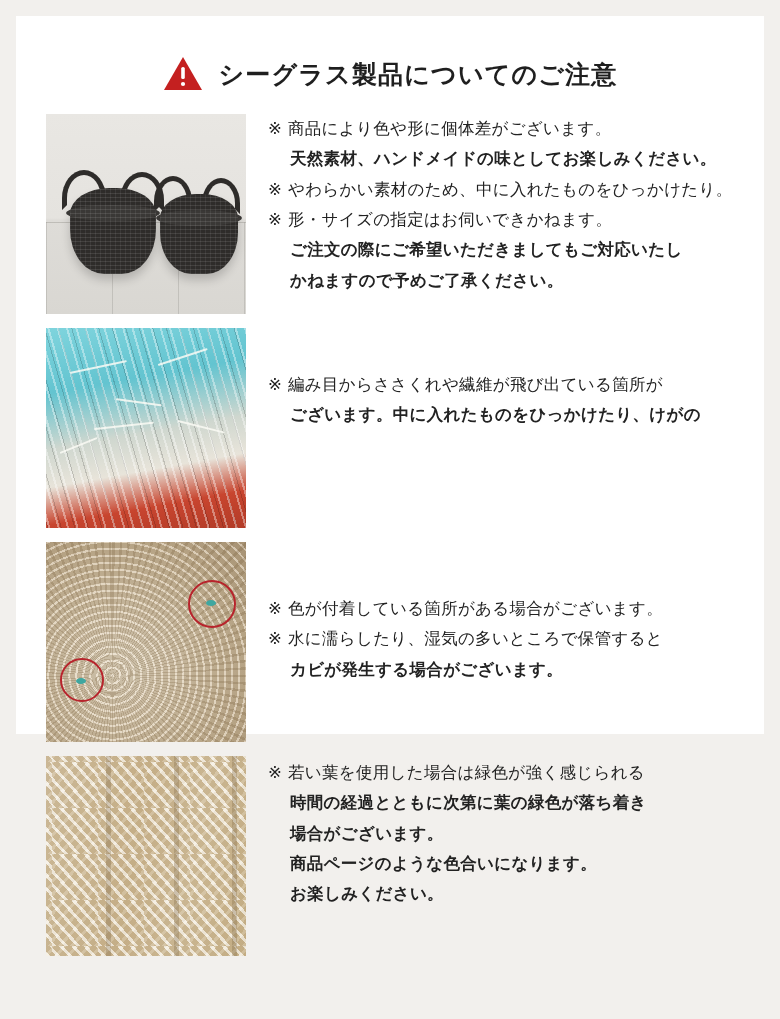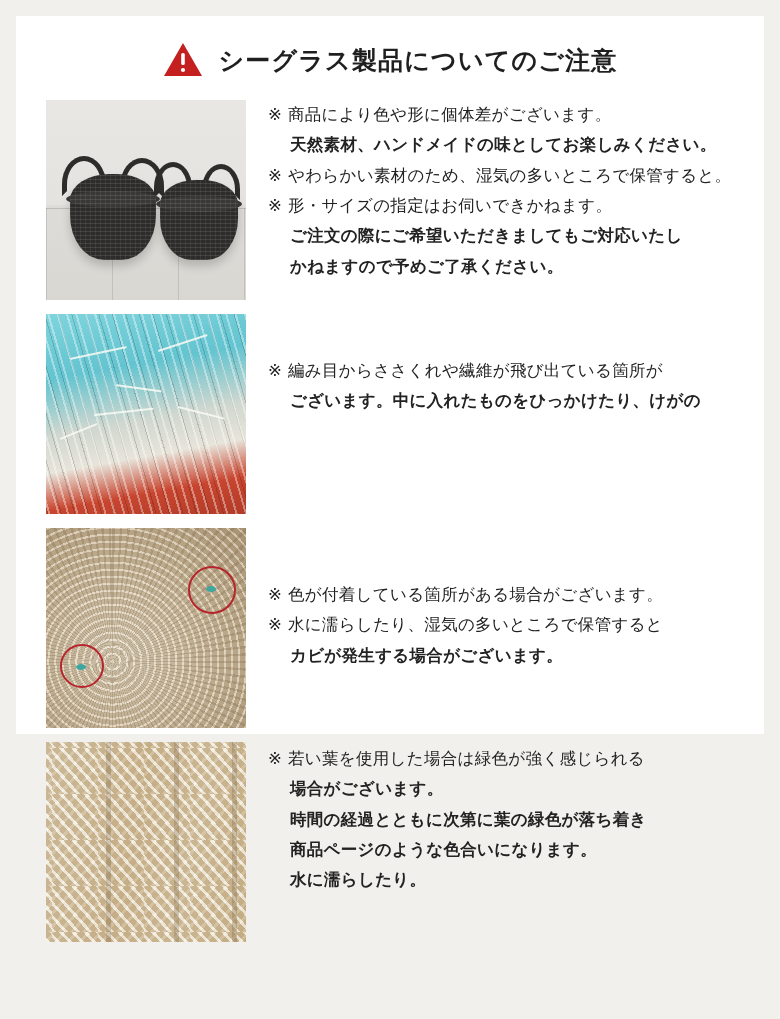--- a/index.html
+++ b/index.html
@@ -19,21 +19,21 @@
     width: 780px;
     height: 1019px;
     box-sizing: border-box;
     padding: 16px 16px 18px 16px;
   }
   .card {
     background: #ffffff;
     width: 748px;
     height: 718px;
     box-sizing: border-box;
-    padding: 20px 30px 20px 30px;
+    padding: 34px 30px 20px 30px;
     position: relative;
   }
   
   .header {
     display: flex;
     align-items: center;
     justify-content: center;
     gap: 16px;
     margin: 6px 0 22px 0;
   }
@@ -242,21 +242,21 @@
         <div class="note">
           <span class="mark">※</span>
           <span class="txt">商品により色や形に個体差がございます。</span>
         </div>
         <div class="note indent">
           <span class="mark blank"></span>
           <span class="txt">天然素材、ハンドメイドの味としてお楽しみください。</span>
         </div>
         <div class="note">
           <span class="mark">※</span>
-          <span class="txt">やわらかい素材のため、湿気の多いところで保管すると。</span>
+          <span class="txt">やわらかい素材のため、中に入れたものをひっかけたり。</span>
         </div>
         <div class="note">
           <span class="mark">※</span>
           <span class="txt">形・サイズの指定はお伺いできかねます。</span>
         </div>
         <div class="note indent">
           <span class="mark blank"></span>
           <span class="txt">ご注文の際にご希望いただきましてもご対応いたし</span>
         </div>
         <div class="note indent tight">
@@ -319,31 +319,31 @@
         <div class="seam sm2"></div>
         <div class="seam sm3"></div>
       </div>
       <div class="notes">
         <div class="note">
           <span class="mark">※</span>
           <span class="txt">若い葉を使用した場合は緑色が強く感じられる</span>
         </div>
         <div class="note indent">
           <span class="mark blank"></span>
+          <span class="txt">時間の経過とともに次第に葉の緑色が落ち着き</span>
+        </div>
+        <div class="note indent">
+          <span class="mark blank"></span>
           <span class="txt">場合がございます。</span>
         </div>
         <div class="note indent">
           <span class="mark blank"></span>
-          <span class="txt">時間の経過とともに次第に葉の緑色が落ち着き</span>
-        </div>
-        <div class="note indent">
-          <span class="mark blank"></span>
           <span class="txt">商品ページのような色合いになります。</span>
         </div>
         <div class="note indent">
           <span class="mark blank"></span>
-          <span class="txt">水に濡らしたり。</span>
+          <span class="txt">お楽しみください。</span>
         </div>
       </div>
     </div>
 
   </div>
 </div>
 
 </body></html>

